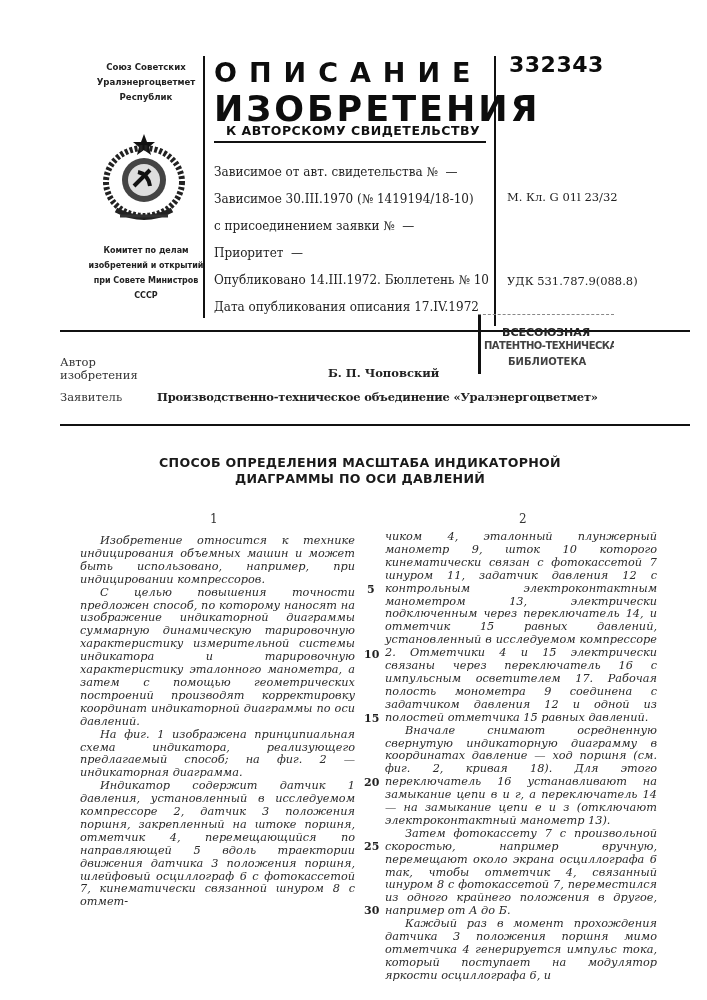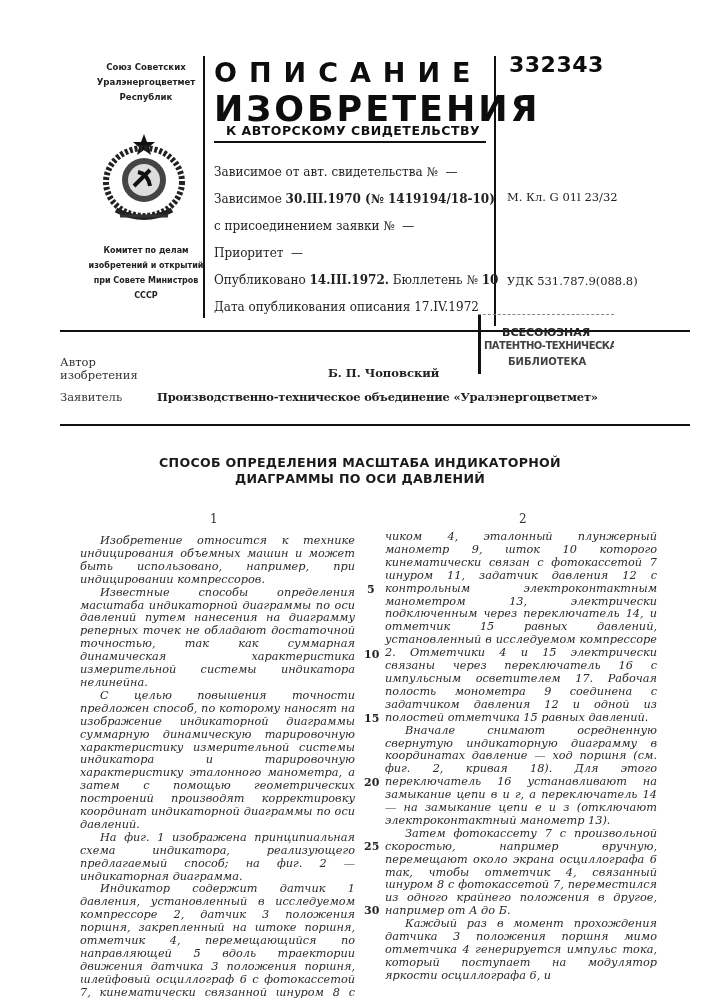--- a/index.html
+++ b/index.html
@@ -21,21 +21,21 @@
       font-size: 27px; letter-spacing: 12px; line-height: 38px; color: #0d0d0d; }
     .title2 { left: 214px; top: 90px; font-family: "DejaVu Sans", sans-serif; font-weight: bold;
       font-size: 35px; letter-spacing: 3px; line-height: 38px; color: #0d0d0d; }
     .subtitle { left: 226px; top: 123px; font-family: "DejaVu Sans", sans-serif; font-weight: bold;
       font-size: 12.5px; letter-spacing: 0.5px; color: #111; }
     .hrule { background: #111; height: 2px; }
     .patent-no { left: 509px; top: 52px; font-family: "DejaVu Sans", sans-serif; font-weight: bold;
       font-size: 22px; color: #0d0d0d; letter-spacing: 0.5px; }
     
     .meta { left: 214px; font-size: 12px; color: #222; white-space: nowrap; }
-    .meta b { font-weight: bold; }
+    .meta b { font-weight: normal; }
     .right-meta { left: 507px; font-size: 11.5px; color: #222; white-space: nowrap; }
     
     .stamp { left: 478px; top: 314px; width: 138px; height: 60px; }
     .stamp .line { font-family: "DejaVu Sans", sans-serif; font-weight: bold; color: #222; white-space: nowrap; }
     
     .label { font-size: 11.5px; color: #333; line-height: 13px; }
     .author-name { left: 328px; top: 366px; font-size: 11.5px; font-weight: bold; color: #222; }
     .applicant { left: 157px; top: 390px; font-size: 11.5px; font-weight: bold; color: #222; letter-spacing: -0.2px; }
     
     .inv-title { left: 150px; width: 420px; text-align: center; font-family: "DejaVu Sans", sans-serif;
@@ -126,21 +126,20 @@
 <div class="abs hrule" style="left:60px; top:424px; width:630px;"></div>
 
 <div class="abs inv-title" style="top:455px;">СПОСОБ ОПРЕДЕЛЕНИЯ МАСШТАБА ИНДИКАТОРНОЙ</div>
 <div class="abs inv-title" style="top:471px;">ДИАГРАММЫ ПО ОСИ ДАВЛЕНИЙ</div>
 
 <div class="abs colnum" style="left:210px; top:512px;">1</div>
 <div class="abs colnum" style="left:519px; top:512px;">2</div>
 
 <div class="abs col" style="left:80px; top:535px; width:275px;">
   <p>Изобретение относится к технике индицирования объемных машин и может быть использовано, например, при индицировании компрессоров.</p>
-  <p>Известные способы определения масштаба индикаторной диаграммы по оси давлений путем нанесения на диаграмму реперных точек не обладают достаточной точностью, так как суммарная динамическая характеристика измерительной системы индикатора нелинейна.</p>
   <p>С целью повышения точности предложен способ, по которому наносят на изображение индикаторной диаграммы суммарную динамическую тарировочную характеристику измерительной системы индикатора и тарировочную характеристику эталонного манометра, а затем с помощью геометрических построений производят корректировку координат индикаторной диаграммы по оси давлений.</p>
   <p>На фиг. 1 изображена принципиальная схема индикатора, реализующего предлагаемый способ; на фиг. 2 — индикаторная диаграмма.</p>
   <p>Индикатор содержит датчик 1 давления, установленный в исследуемом компрессоре 2, датчик 3 положения поршня, закрепленный на штоке поршня, отметчик 4, перемещающийся по направляющей 5 вдоль траектории движения датчика 3 положения поршня, шлейфовый осциллограф 6 с фотокассетой 7, кинематически связанной шнуром 8 с отмет-</p>
 </div>
 
 <div class="abs linenum" style="left:367px; top:583px;">5</div>
 <div class="abs linenum" style="left:364px; top:648px;">10</div>
 <div class="abs linenum" style="left:364px; top:712px;">15</div>
 <div class="abs linenum" style="left:364px; top:776px;">20</div>
 <div class="abs linenum" style="left:364px; top:840px;">25</div>

